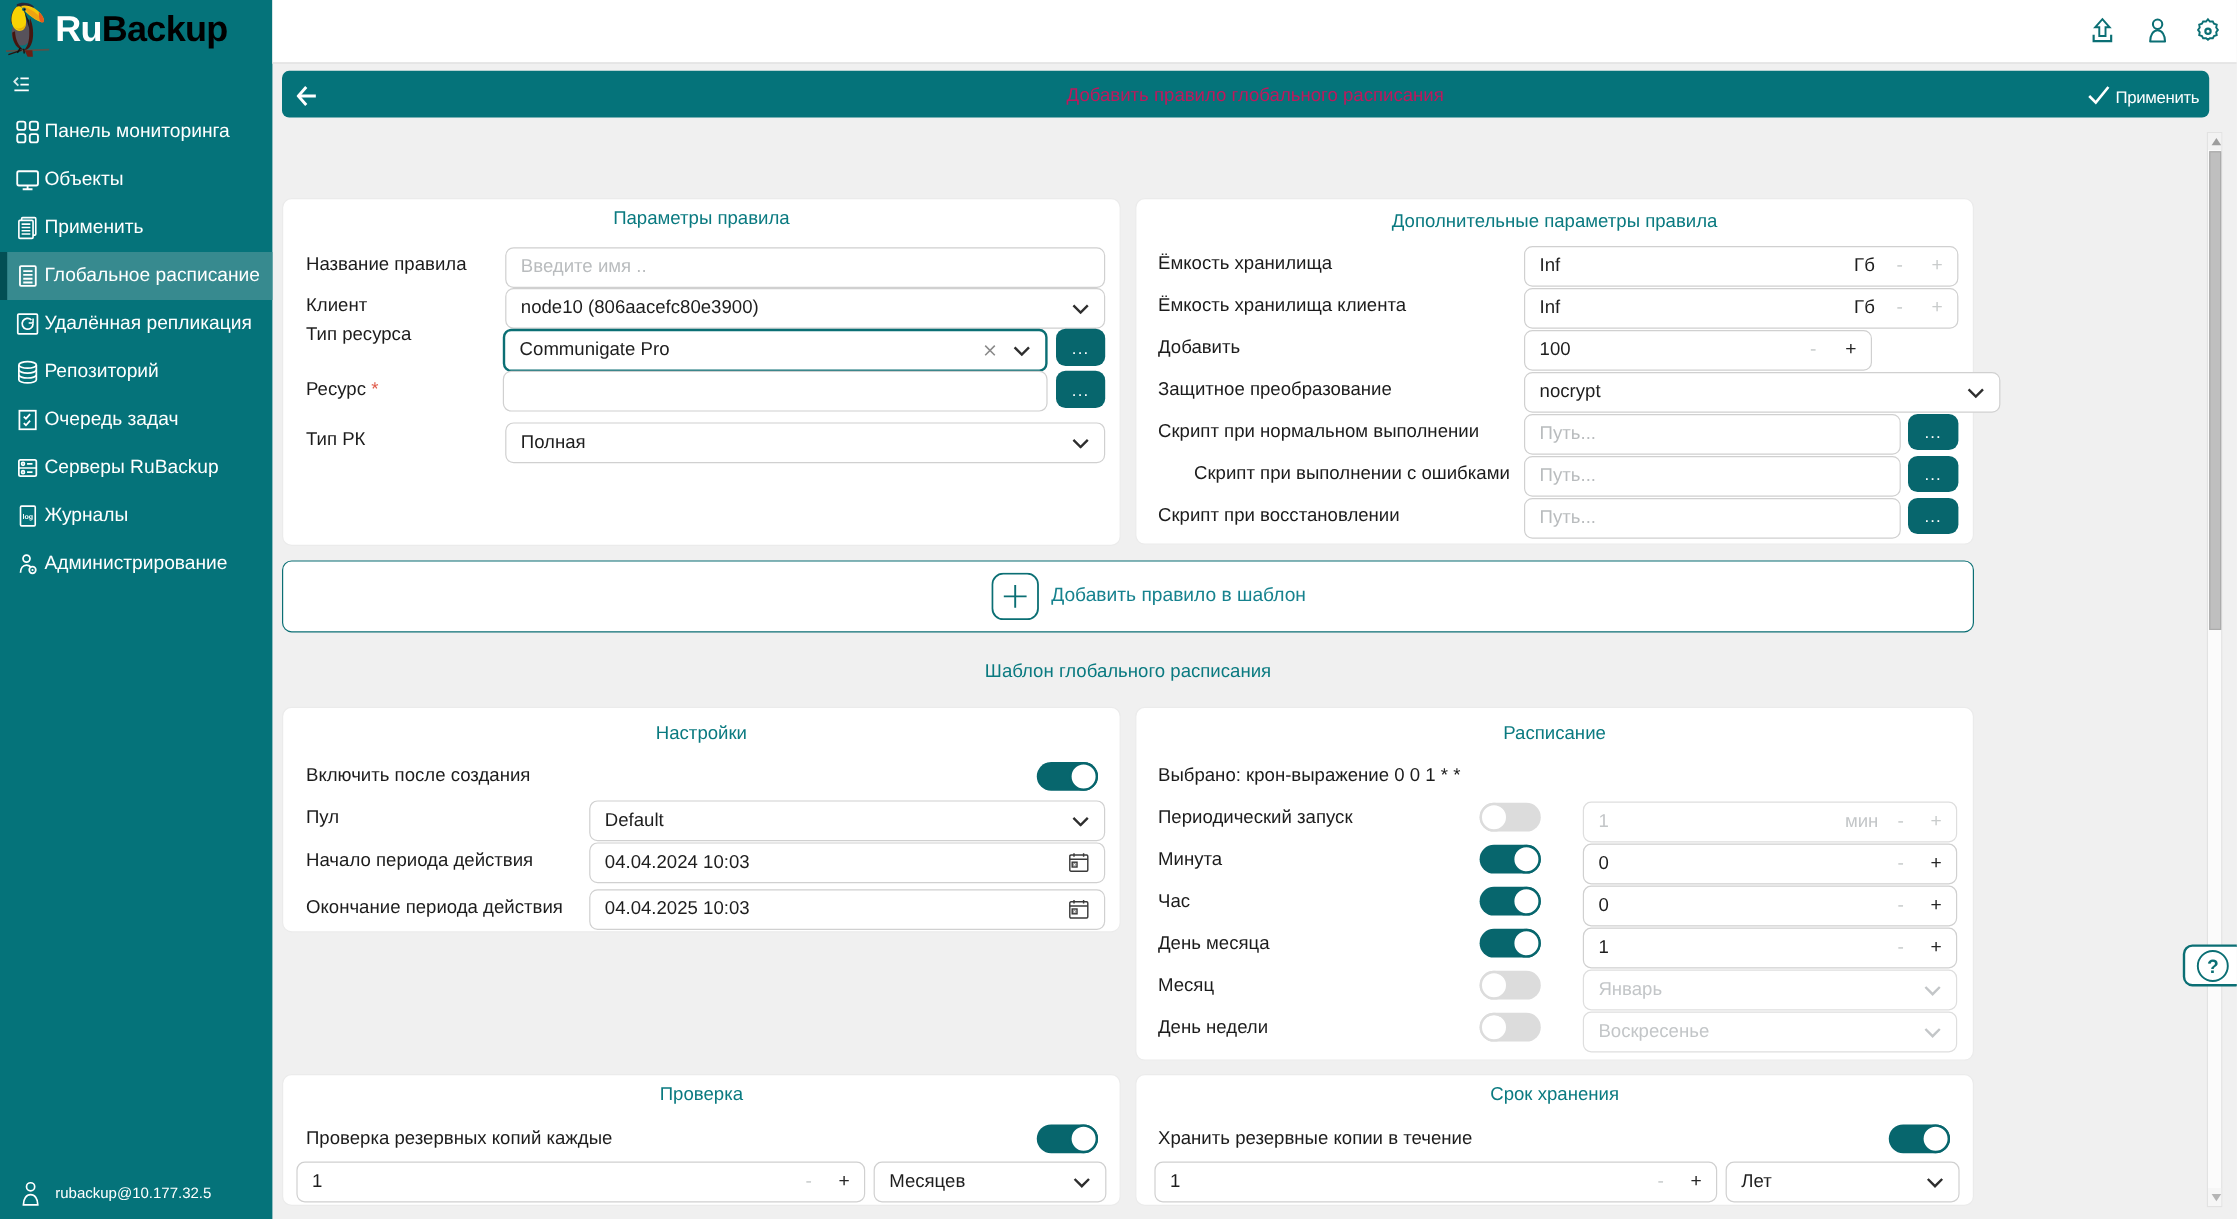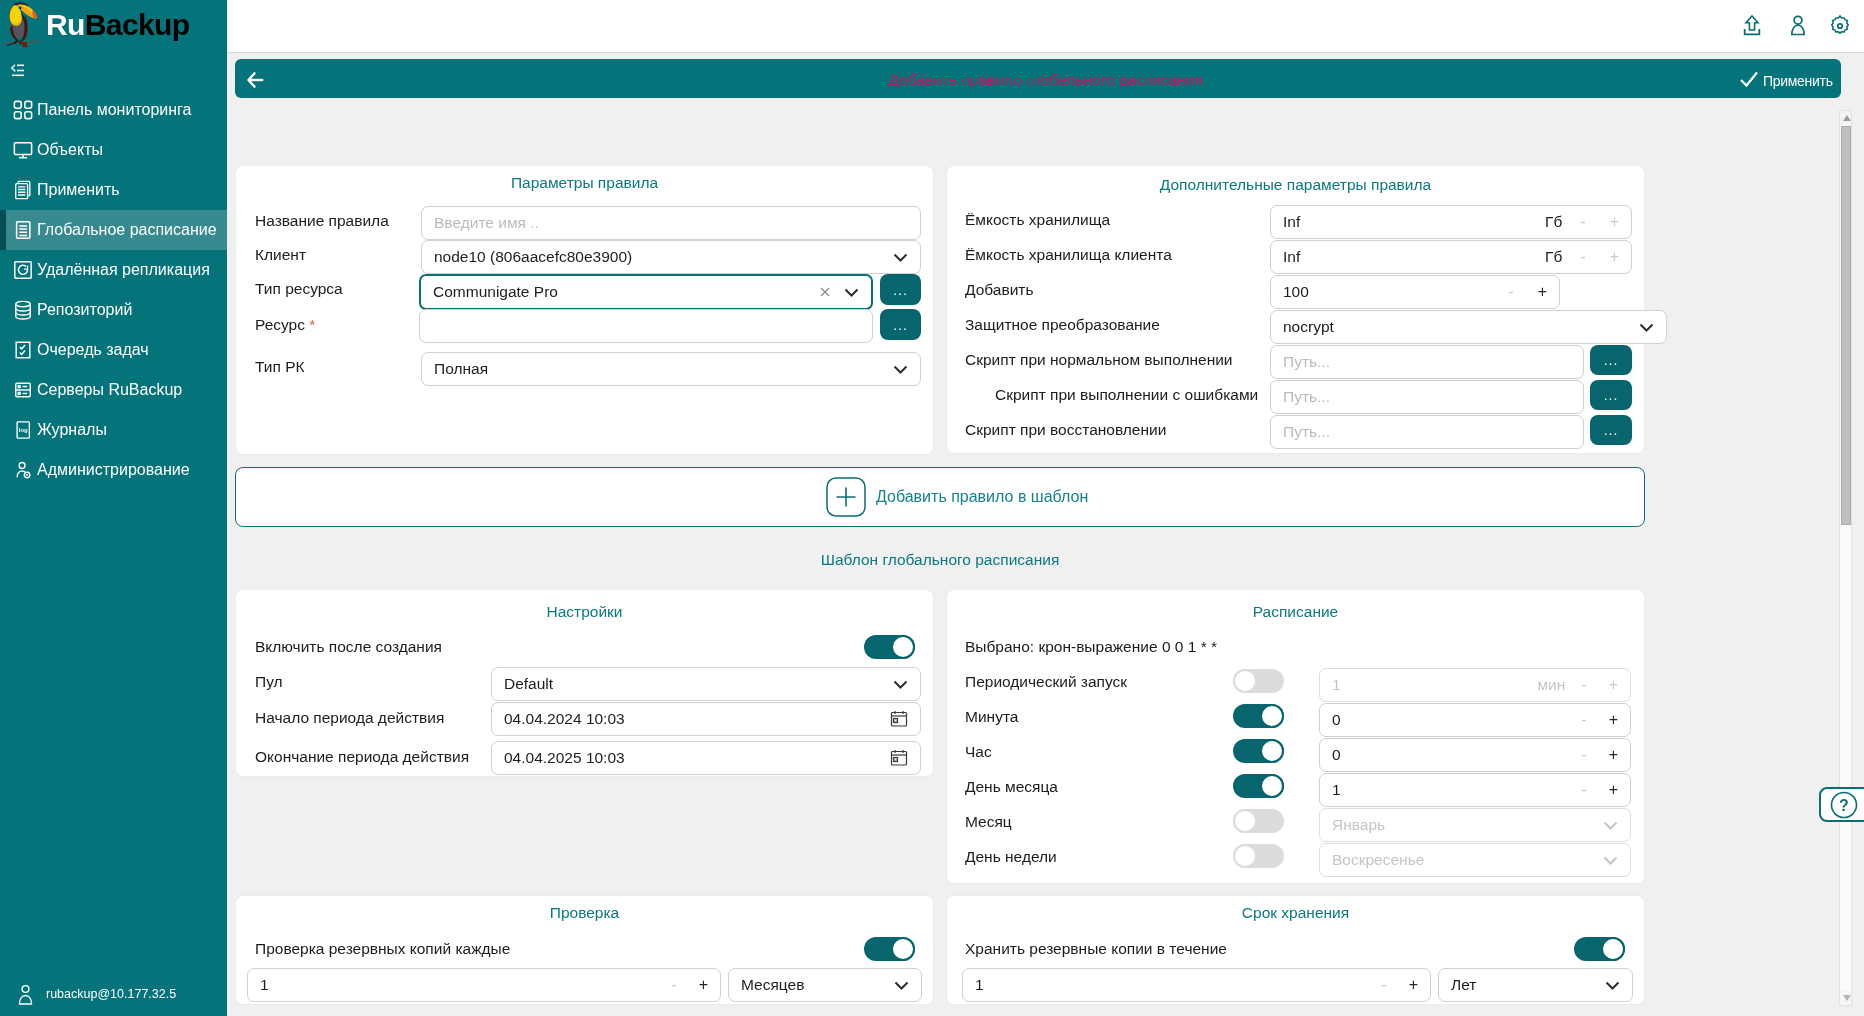--- a/index.html
+++ b/index.html
@@ -195,21 +195,21 @@
   <div class="card" style="left:946px;top:165px;width:699px;height:289px;"></div>
   <div class="card" style="left:235px;top:589px;width:699px;height:188px;"></div>
   <div class="card" style="left:946px;top:589px;width:699px;height:295px;"></div>
   <div class="card" style="left:235px;top:895px;width:699px;height:110px;"></div>
   <div class="card" style="left:946px;top:895px;width:699px;height:110px;"></div>
 
   <div id="cardL1">
     <div class="ctitle" style="left:235px;width:699px;top:174px;">Параметры правила</div>
     <div class="lbl" style="left:255px;top:212px;">Название правила</div>
     <div class="lbl" style="left:255px;top:246px;">Клиент</div>
-    <div class="lbl" style="left:255px;top:280px;">Тип ресурса</div>
+    <div class="lbl" style="left:255px;top:270px;">Тип ресурса</div>
     <div class="lbl" style="left:255px;top:316px;">Ресурс <span style="color:#e05b4b;">*</span></div>
     <div class="lbl" style="left:255px;top:358px;">Тип РК</div>
     <div class="inp" style="left:421px;top:206px;width:500px;height:29px;">
         <span class="ph">Введите имя ..</span>
       </div>
     <div class="inp" style="left:421px;top:240px;width:500px;height:30px;">node10 (806aacefc80e3900)<svg class="chev" width="15" height="9" viewBox="0 0 15 9" fill="none" stroke="#2e2e2e" stroke-width="2">
           <path d="M1.5 1.5 L7.5 7.5 L13.5 1.5"></path>
         </svg></div>
     <div class="inp" style="left:419px;top:274px;width:454px;height:30px;border:2px solid #0b6f74;">Communigate Pro<svg class="chev" width="14" height="14" viewBox="0 0 14 14" stroke="#8a8a8a" stroke-width="1.3">
           <path d="M3 3 L11 11 M11 3 L3 11"></path>

